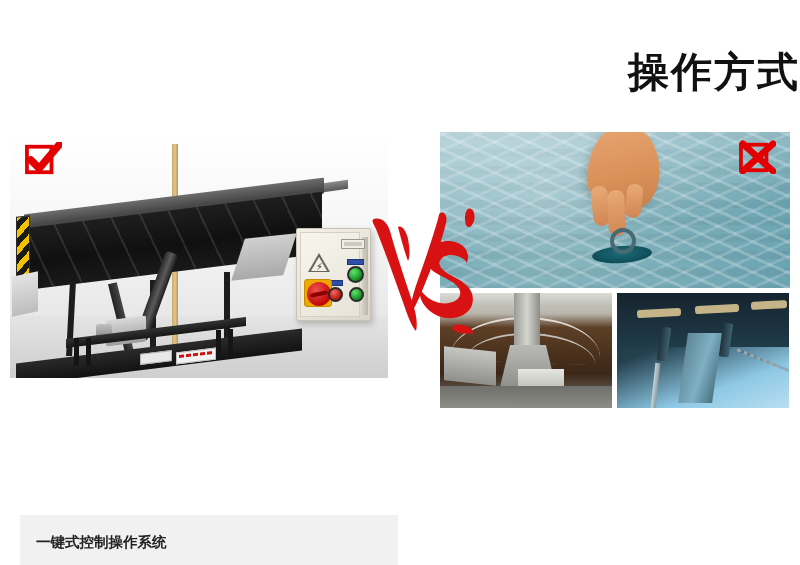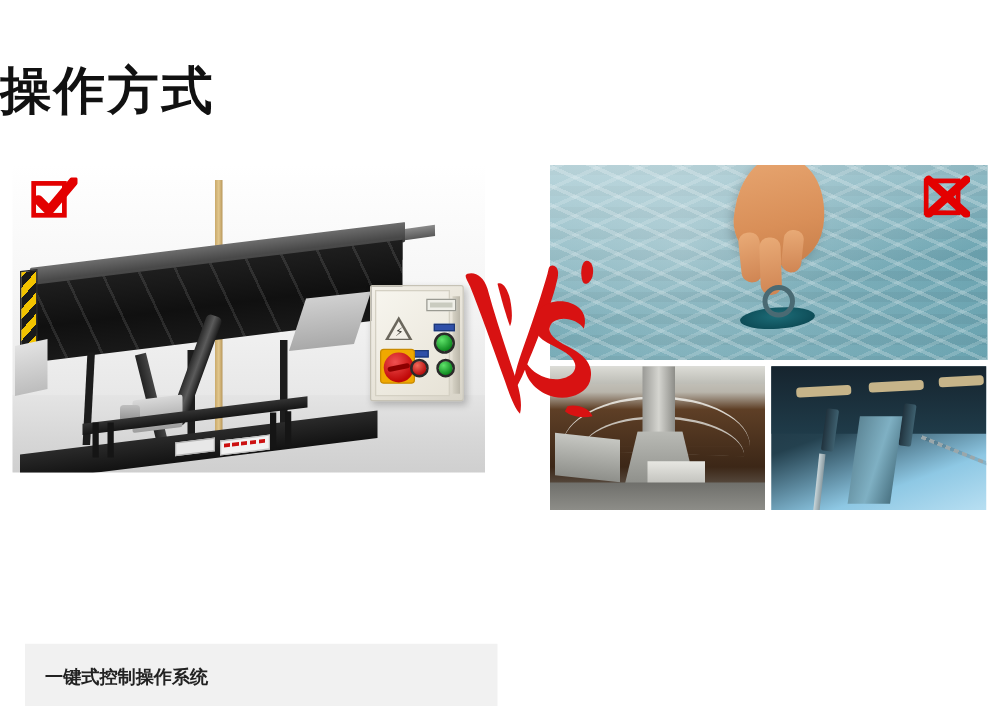--- a/index.html
+++ b/index.html
@@ -7,21 +7,21 @@
     width: 800px; height: 565px;
     background: #ffffff;
     font-family: "Liberation Sans", "DejaVu Sans", sans-serif;
     overflow: hidden;
   }
   .page { position: relative; width: 800px; height: 565px; background: #fff; }
 
   
   .page-title {
     position: absolute; left: 0; top: 50px; width: 800px;
-    text-align: left;
+    text-align: right;
     font-size: 41px; font-weight: bold; color: #111;
     letter-spacing: 2px;
     line-height: 1.1;
   }
 
   
   .panel { position: absolute; }
   .panel-left  { left: 10px;  top: 132px; width: 378px; }
   .panel-right { left: 440px; top: 132px; width: 350px; }
 

